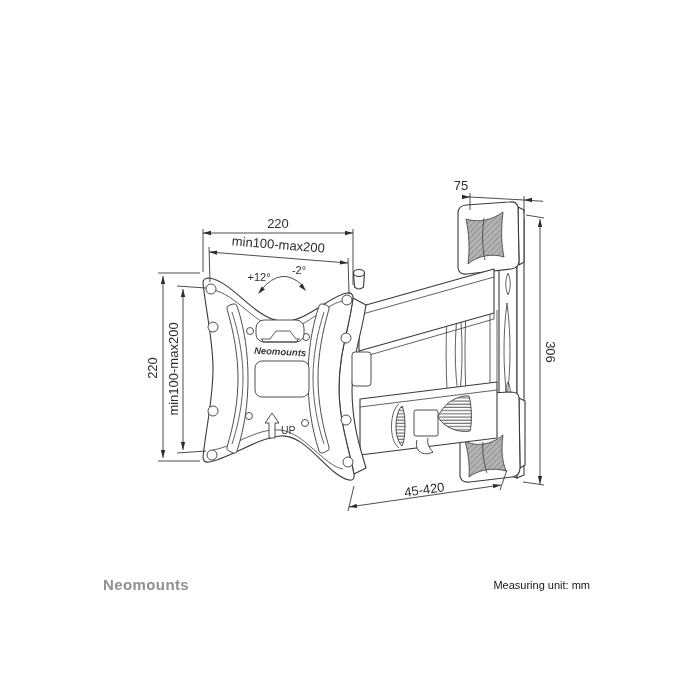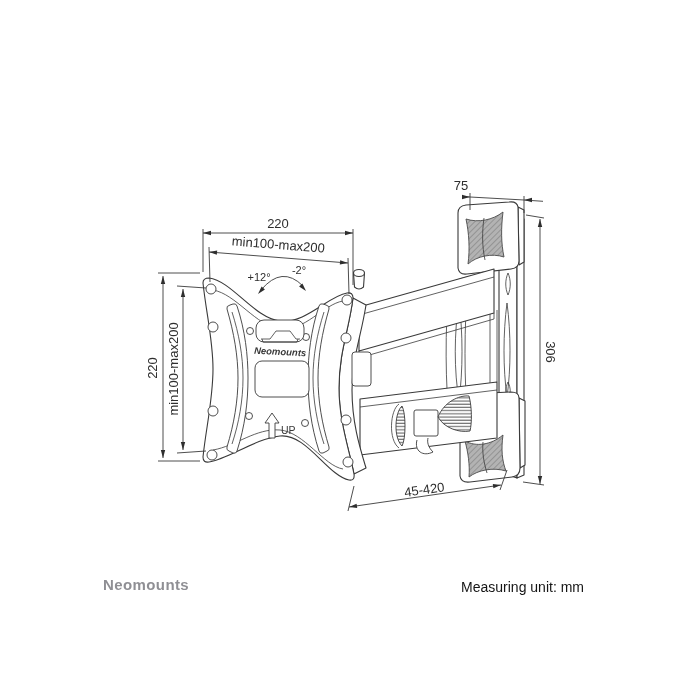--- a/index.html
+++ b/index.html
@@ -6,21 +6,21 @@
   .page{position:relative;width:700px;height:700px;background:#fff;overflow:hidden;
         font-family:"Liberation Sans",sans-serif;}
   svg{position:absolute;left:0;top:0;}
   .dim-text{font-family:"Liberation Sans",sans-serif;font-size:13px;fill:#2e2e2e;}
   .dim-text-sm{font-family:"Liberation Sans",sans-serif;font-size:11px;fill:#2e2e2e;}
   .plate-brand{font-family:"Liberation Sans",sans-serif;font-size:9.5px;font-style:italic;
                font-weight:bold;fill:#3a3a3a;}
   .up-text{font-family:"Liberation Sans",sans-serif;font-size:10.5px;fill:#3a3a3a;}
   .footer-brand{position:absolute;left:103px;top:576px;font-size:15px;font-weight:bold;
                 letter-spacing:.4px;color:#8f8f94;}
-  .footer-unit{position:absolute;right:116px;top:579px;font-size:14px;color:#151515;}
+  .footer-unit{position:absolute;right:110px;top:579px;font-size:11px;color:#151515;}
   .outline{fill:#fff;stroke:#3a3a3a;stroke-width:1.1;stroke-linejoin:round;}
   .thin{fill:none;stroke:#3a3a3a;stroke-width:0.8;}
   .dimline{fill:none;stroke:#3a3a3a;stroke-width:0.9;}
   .arrow{fill:#2e2e2e;stroke:none;}
   .hole{fill:#fff;stroke:#3a3a3a;stroke-width:0.9;}
 </style>
 </head>
 <body>
 
 <div class="page">

